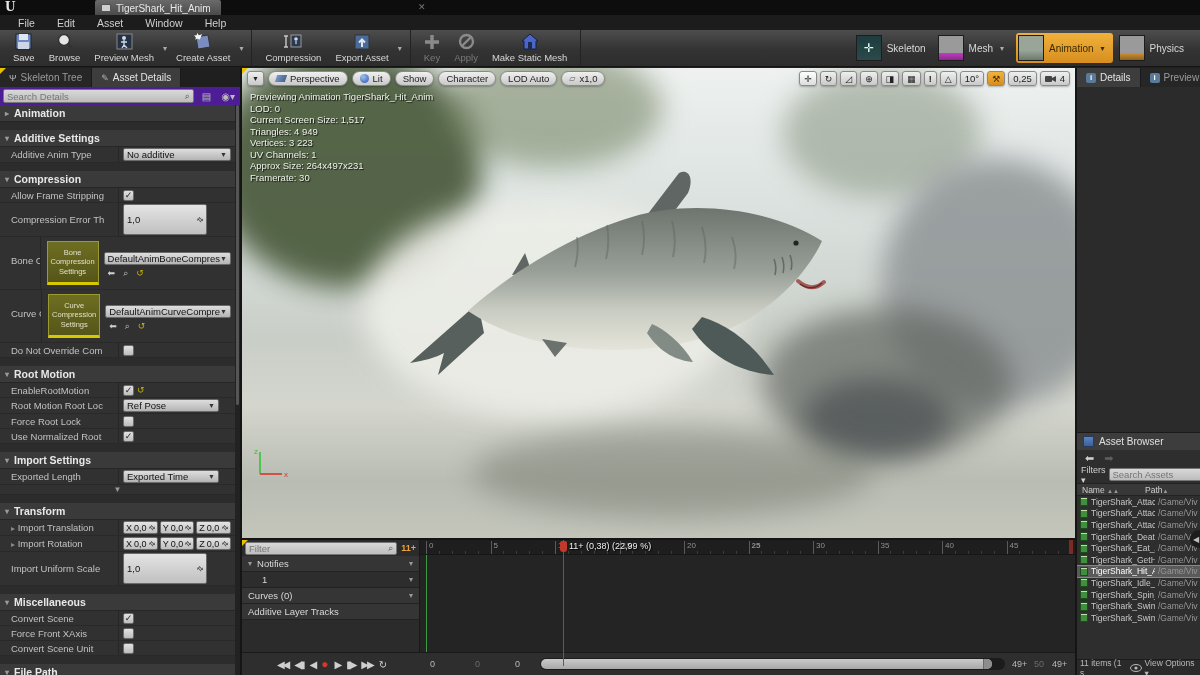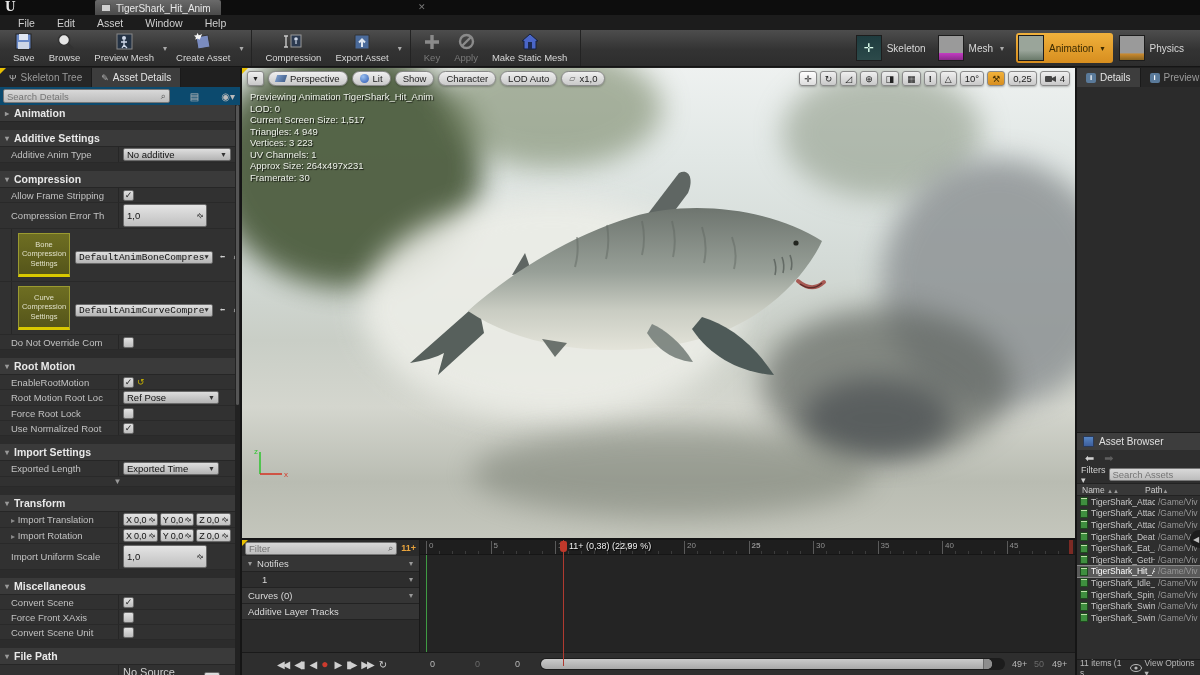--- a/index.html
+++ b/index.html
@@ -39,43 +39,43 @@
   .svgi { display:inline-block; vertical-align:middle; }
 
   
   .panel-tabs { display:flex; height:19px; background:#1f1f1f; }
   .ptab { display:flex; align-items:center; gap:4px; padding:0 9px; font-size:10px; color:#9a9a9a; background:#262626; border-right:1px solid #1a1a1a; }
   .ptab.active { background:#3d3d3d; color:#e4e4e4; }
   .yellow-corner { position:absolute; width:0; height:0; border-top:6px solid #e8c000; border-right:6px solid transparent; z-index:5; }
 
   
   .left-panel { position:absolute; top:68px; left:0; width:242px; bottom:0; background:#2c2c2c; border-right:2px solid #151515; overflow:hidden; }
-  .search-row { height:18px; display:flex; align-items:center; gap:18px; padding:2px 3px; background:#0c4a6e; }
+  .search-row { height:18px; display:flex; align-items:center; gap:6px; padding:2px 3px; background:#4c1d95; }
   .search-box { flex:1; height:14px; background:linear-gradient(#d8d8d8,#bdbdbd); border:1px solid #777; border-radius:2px; display:flex; align-items:center; padding:0 3px; }
   .search-box input { flex:1; border:none; background:transparent; font-size:9.5px; color:#333; outline:none; font-family:"Liberation Sans",sans-serif; }
   .mini-ico { color:#444; font-size:9px; }
   .hdr-ico-btn { color:#bbb; font-size:10px; padding:0 2px; }
   .prop-scroll { position:absolute; top:37px; left:0; right:5px; bottom:0; }
   .cat-header { height:17px; background:#3a3a3a; color:#e8e8e8; font-weight:bold; font-size:10.5px; display:flex; align-items:center; gap:5px; padding-left:5px; border-bottom:1px solid #262626; }
   .cat-header .tri { color:#9a9a9a; font-size:8px; }
   .cat-gap { height:8px; background:#2c2c2c; }
   .prow { display:flex; align-items:center; background:#313131; border-bottom:1px solid #292929; min-height:15px; }
   .plabel { width:118px; padding-left:11px; font-size:9.5px; color:#c2c2c2; white-space:nowrap; overflow:hidden; }
   .pctrl { flex:1; display:flex; align-items:center; gap:3px; padding:1px 4px 1px 4px; border-left:1px solid #262626; align-self:stretch; }
   .checkbox { width:11px; height:11px; background:linear-gradient(#e2e2e2,#bdbdbd); border:1px solid #6a6a6a; border-radius:2px; display:flex; align-items:center; justify-content:center; color:#1d1d1d; font-size:9px; line-height:1; }
   .checkbox.unchecked { color:transparent; }
   .dropdown { flex:1; height:13px; background:linear-gradient(#dedede,#b4b4b4); border:1px solid #6a6a6a; border-radius:2px; color:#111; font-size:9.5px; display:flex; align-items:center; padding:0 3px; white-space:nowrap; overflow:hidden; }
   .dropdown .dd-caret { margin-left:auto; font-size:7px; color:#333; }
-  .numfield { height:23px; background:linear-gradient(#e4e4e4,#c0c0c0); border:1px solid #6a6a6a; border-radius:2px; color:#111; font-size:9.5px; display:flex; align-items:center; padding:0 3px; flex:1; }
+  .numfield { height:31px; background:linear-gradient(#e4e4e4,#c0c0c0); border:1px solid #6a6a6a; border-radius:2px; color:#111; font-size:9.5px; display:flex; align-items:center; padding:0 3px; flex:1; }
   .numfield .spin { margin-left:auto; font-size:7px; color:#333; transform:rotate(45deg); }
   .reset-ico { color:#c8b400; font-size:9px; }
   .tallrow { min-height:50px; align-items:flex-start; }
   .tallrow .plabel { padding-top:18px; }
   .obj-thumb { width:52px; height:44px; margin:3px 2px; background:linear-gradient(#6e6e22,#55551a); border:1px solid #9a9a30; border-bottom:3px solid #d8c800; color:#e0e0c8; font-size:7.5px; text-align:center; display:flex; flex-direction:column; justify-content:center; line-height:1.25; }
-  .obj-right { flex:1; display:flex; flex-direction:row; gap:3px; padding-top:4px;font-family:Liberation Mono, monospace; }
+  .obj-right { flex:1; display:flex; flex-direction:column; gap:3px; padding-top:4px; }
   .obj-icons { display:flex; gap:8px; padding-left:4px; align-items:center; }
   .obj-icons .oi { color:#cfcfcf; font-size:9px; }
   .expander-row { height:10px; background:#313131; display:flex; align-items:center; justify-content:center; color:#9a9a9a; font-size:8px; border-bottom:1px solid #292929; }
   .axis-box { display:flex; align-items:center; gap:2px; flex:1; }
   .axis-field { flex:1; height:13px; background:linear-gradient(#e4e4e4,#c0c0c0); border:1px solid #6a6a6a; border-radius:2px; color:#111; font-size:9px; display:flex; align-items:center; padding:0 2px; gap:2px; }
   .axis-field .spin { margin-left:auto; font-size:7px; color:#333; transform:rotate(45deg); }
   .src-btn { width:16px; height:12px; background:linear-gradient(#e0e0e0,#bbb); border:1px solid #666; border-radius:2px; color:#333; font-size:8px; text-align:center; line-height:11px; }
   .x-btn { color:#f0f0f0; font-size:10px; font-weight:bold; }
   .updown { display:flex; gap:6px; justify-content:flex-end; padding:1px 6px 2px 0; background:#313131; border-bottom:1px solid #292929; color:#9a9a9a; font-size:9px; }
   .lp-scrollbar { position:absolute; right:0; top:37px; bottom:0; width:5px; background:#222; }

